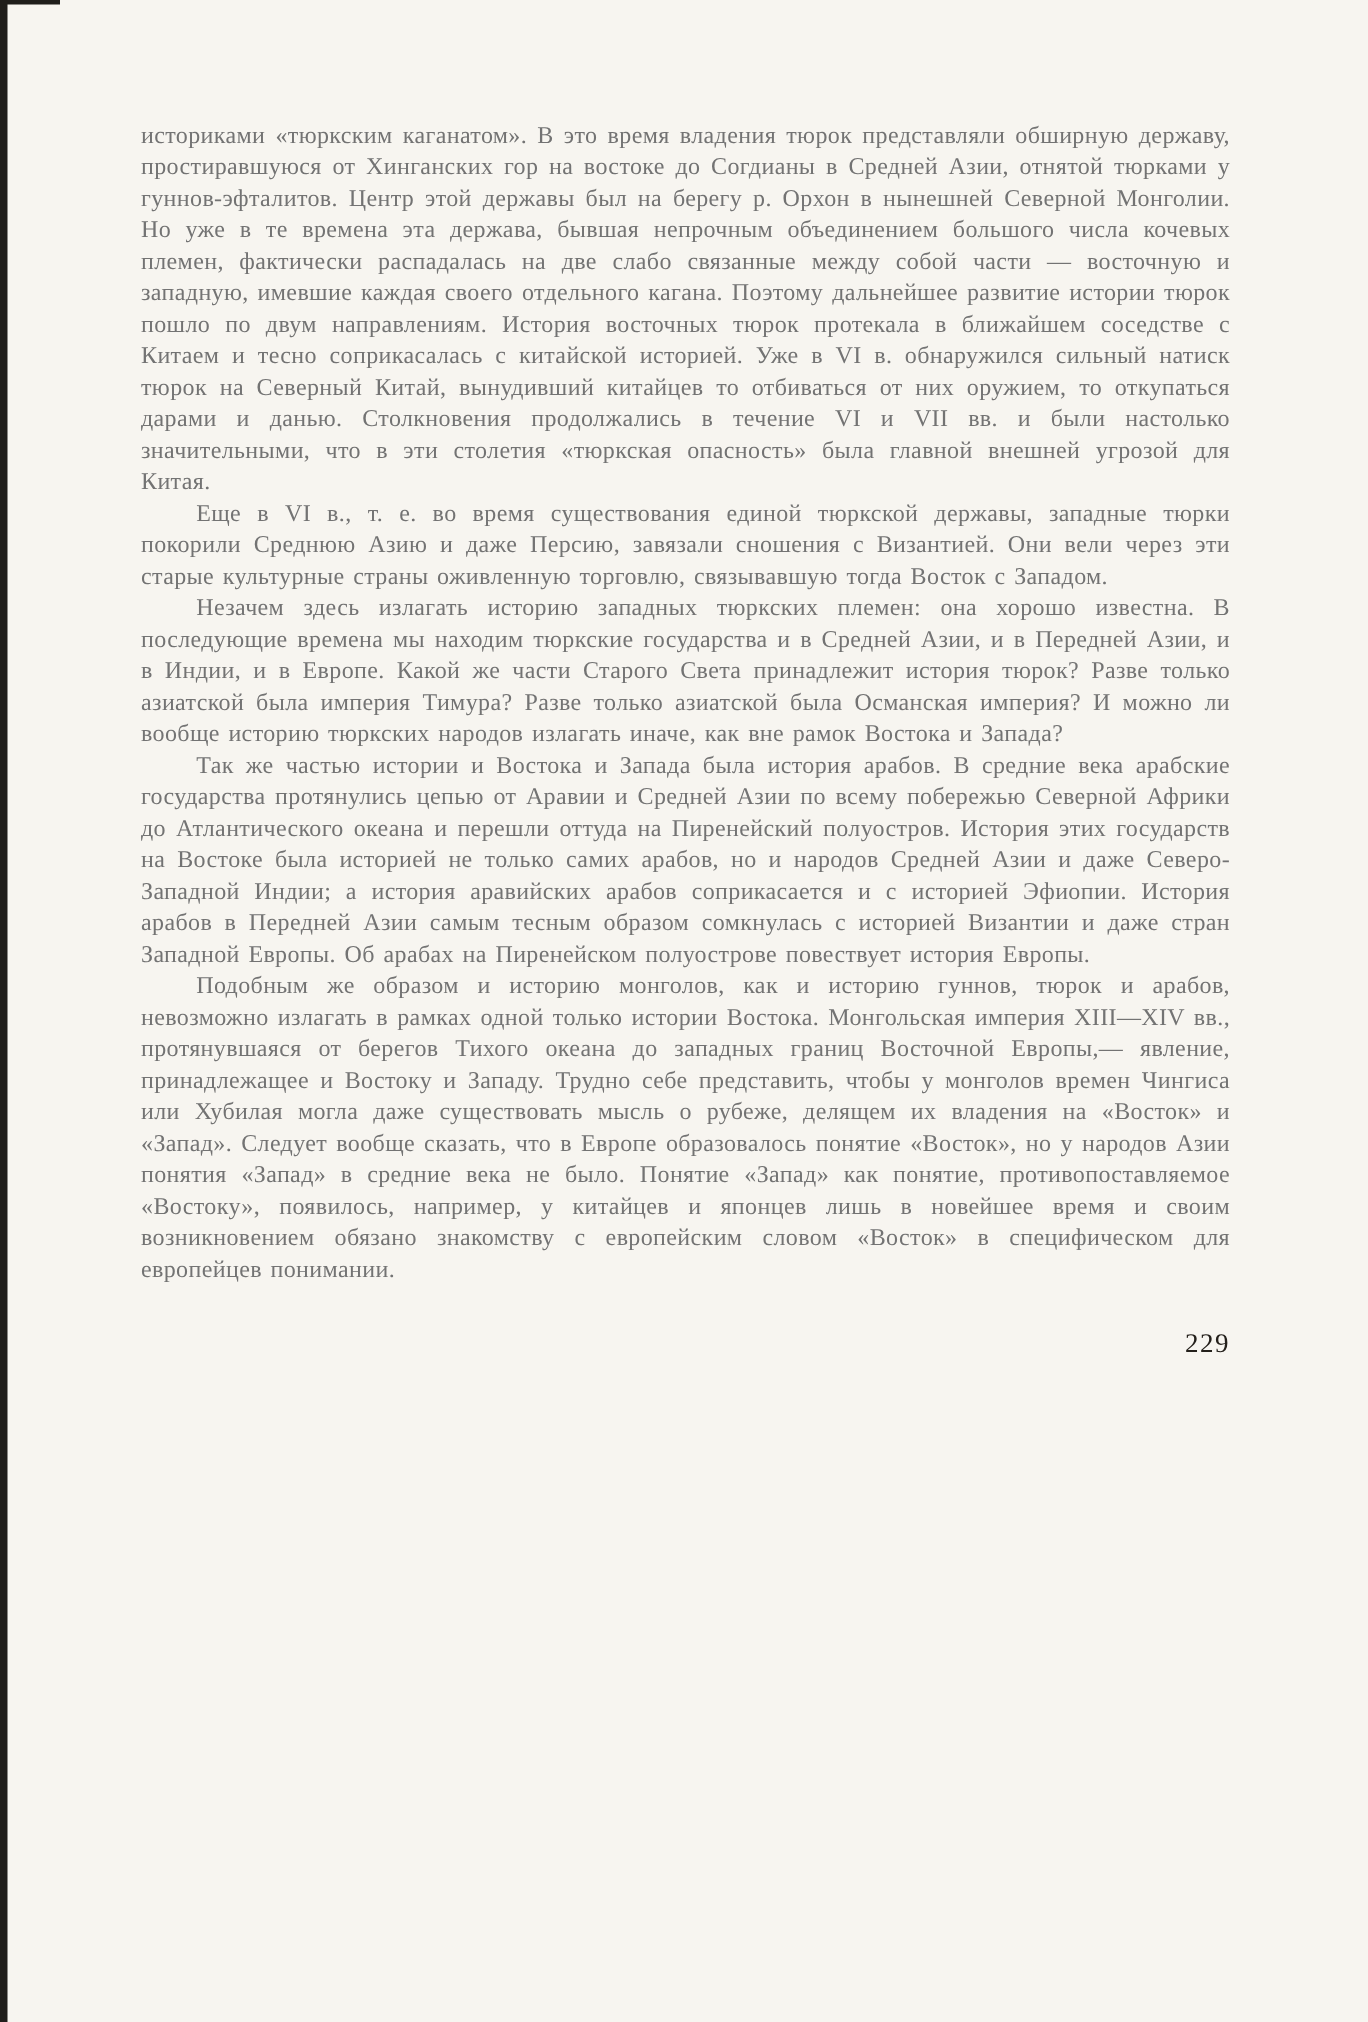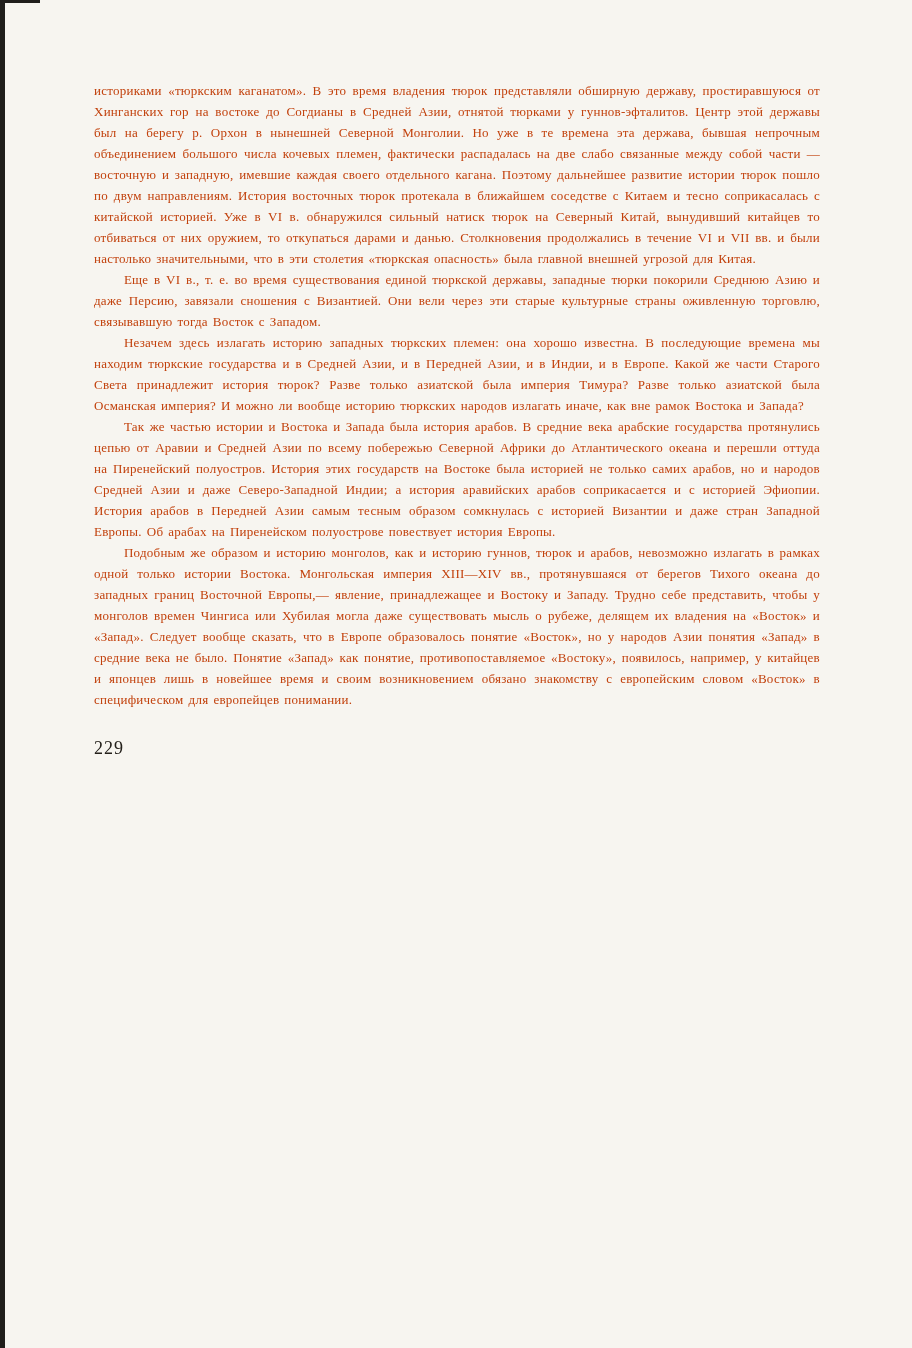--- a/index.html
+++ b/index.html
@@ -39,33 +39,33 @@
     box-sizing: border-box;
   }
   .text-block {
     width: 100%;
   }
   .para {
     margin: 0;
     padding: 0;
     text-align: justify;
     font-family: "Liberation Serif", "DejaVu Serif", serif;
-    font-size: 13px;
+    font-size: 16px;
     line-height: 21px;
-    color: #c2410c;
+    color: #737373;
     text-indent: 2.3em;
     letter-spacing: 0.25px;
     word-spacing: 1.5px;
   }
   .para.no-indent {
     text-indent: 0;
   }
   .page-number {
     margin-top: 28px;
-    text-align: left;
+    text-align: right;
     font-family: "Liberation Serif", "DejaVu Serif", serif;
     font-size: 18px;
     color: #24201b;
     letter-spacing: 1px;
   }
 </style>
 </head>
 <body>
 
 <div class="scan-edge-left"></div>

